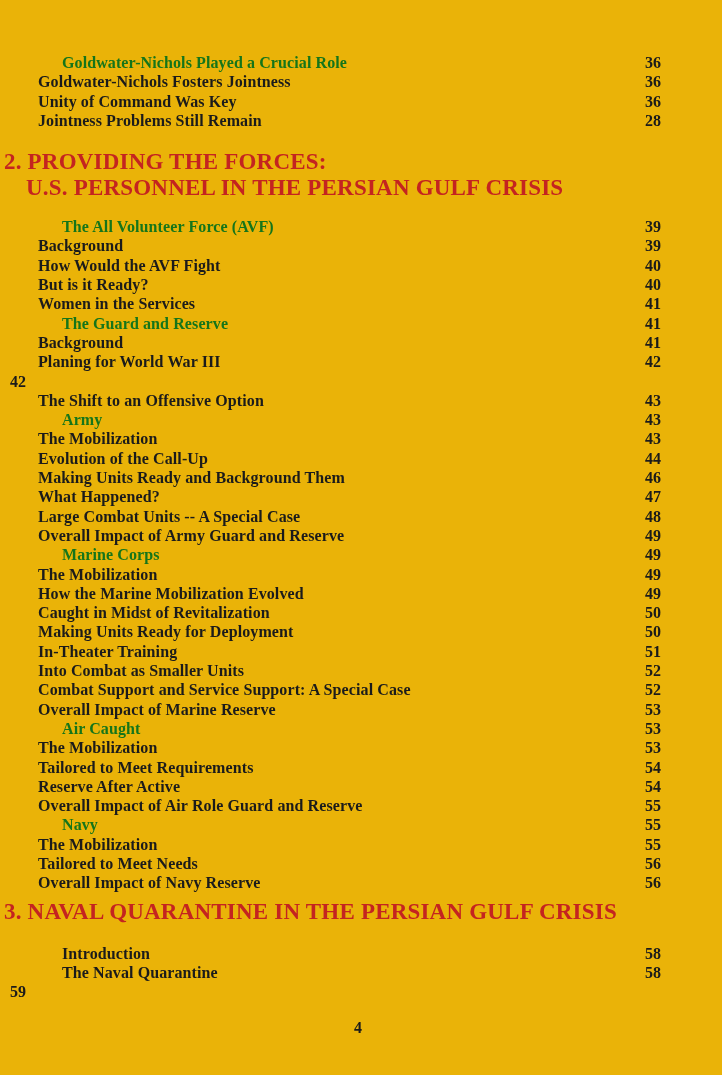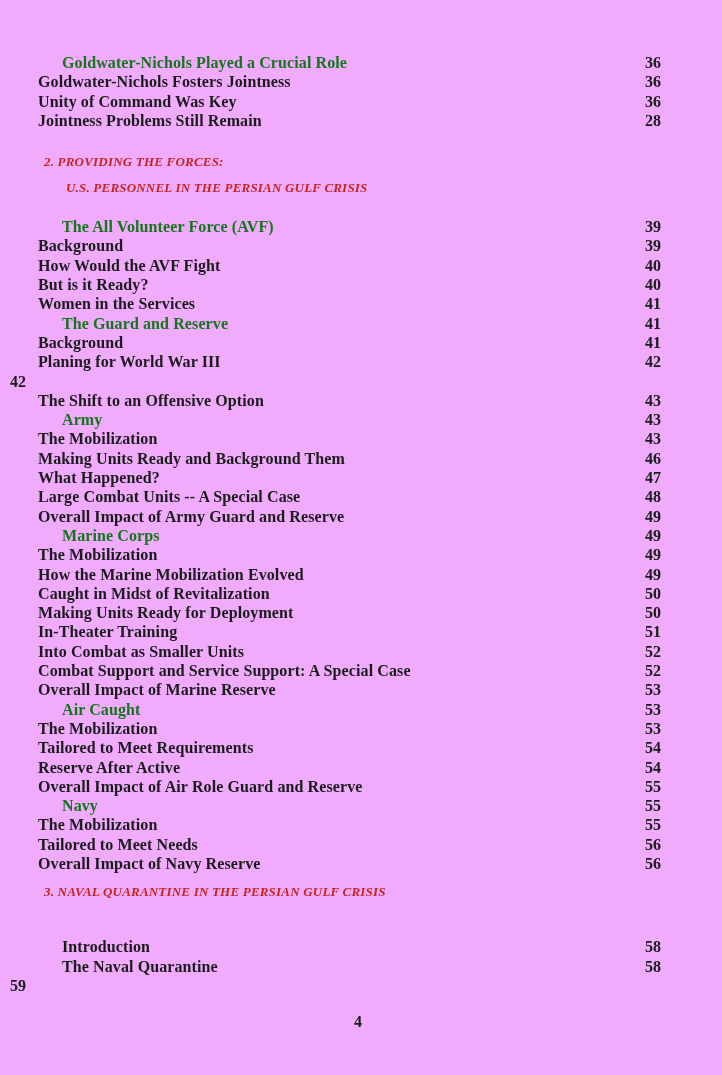--- a/index.html
+++ b/index.html
@@ -1,57 +1,56 @@
 <!DOCTYPE html>
 <html style="--green: #15751a; --red: #c42420; --ink: #1b1b1b;"><head>
 <meta charset="utf-8">
 <style>
   html, body { margin: 0; padding: 0; background: #ffffff; }
   .page {
     position: relative;
     width: 722px;
     height: 1075px;
-    background: #f0abfc;
+    background: #eab308;
     overflow: hidden;
     font-family: "Liberation Serif", serif;
     font-weight: 700;
     color: var(--ink, #1b1b1b);
     box-sizing: border-box;
     padding-top: 53px;
   }
   .toc > div:nth-child(1) { margin-top: 0; }
   .toc > div:nth-child(2) { margin-top: 19px; }
   .toc > div:nth-child(3) { margin-top: 16px; }
   .toc > div:nth-child(4) { margin-top: 6px; }
-  .toc > div:nth-child(5) { margin-top: 32px; }
+  .toc > div:nth-child(5) { margin-top: 19px; }
 
   .row {
     display: flex;
     align-items: baseline;
     font-size: 16px;
     line-height: 19.3px;
     padding-right: 61px;
   }
   .row .label { flex: 1 1 auto; letter-spacing: 0.1px; }
   .row.lvl1 .label { padding-left: 62px; }
   .row.lvl2 .label { padding-left: 38px; }
   .row.green .label { color: var(--green, #15751a); }
   .row .pagenum {
     flex: 0 0 auto;
     min-width: 26px;
     text-align: right;
   }
 
   .chapter {
     color: var(--red, #c42420);
-    font-size: 13px;
+    font-size: 23px;
     line-height: 26px;
-    padding-left: 66px;
+    padding-left: 26px;
     letter-spacing: 0.2px;
-    font-style: italic;
   }
   .chapter .line:first-child { text-indent: -22px; }
 
   .footer {
     margin-top: 17px;
     text-align: center;
     font-size: 16px;
     line-height: 19.3px;
     transform: translateX(-3px);
   }
@@ -125,20 +124,24 @@
         </div>
         <div class="row lvl1 green">
           <span class="label">Army</span>
           <span class="pagenum">43</span>
         </div>
         <div class="row lvl2">
           <span class="label">The Mobilization</span>
           <span class="pagenum">43</span>
         </div>
         <div class="row lvl2">
+          <span class="label">Evolution of the Call-Up</span>
+          <span class="pagenum">44</span>
+        </div>
+        <div class="row lvl2">
           <span class="label">Making Units Ready and Background Them</span>
           <span class="pagenum">46</span>
         </div>
         <div class="row lvl2">
           <span class="label">What Happened?</span>
           <span class="pagenum">47</span>
         </div>
         <div class="row lvl2">
           <span class="label">Large Combat Units -- A Special Case</span>
           <span class="pagenum">48</span>

